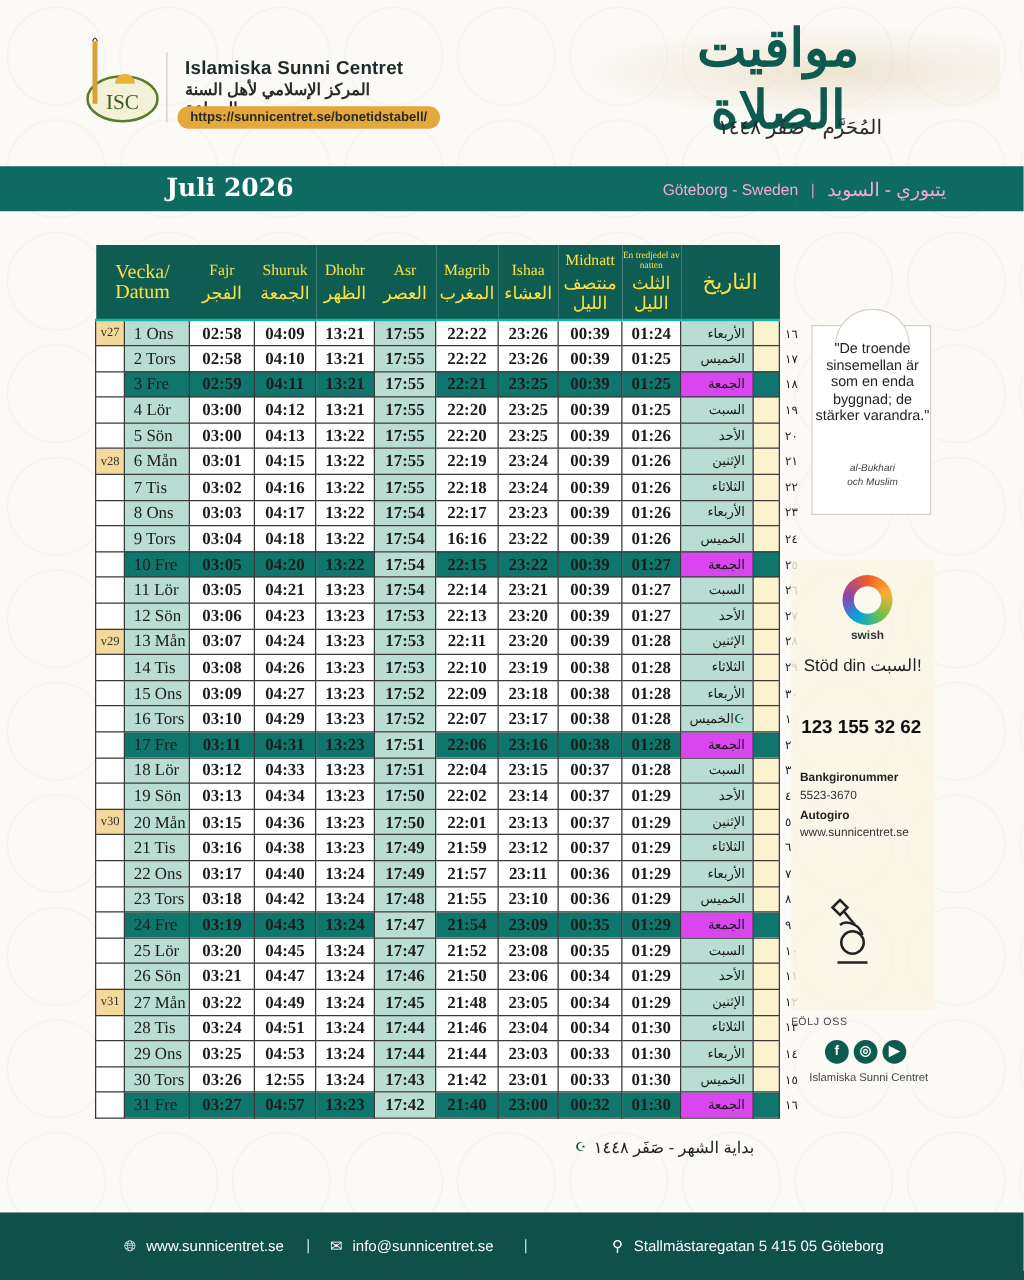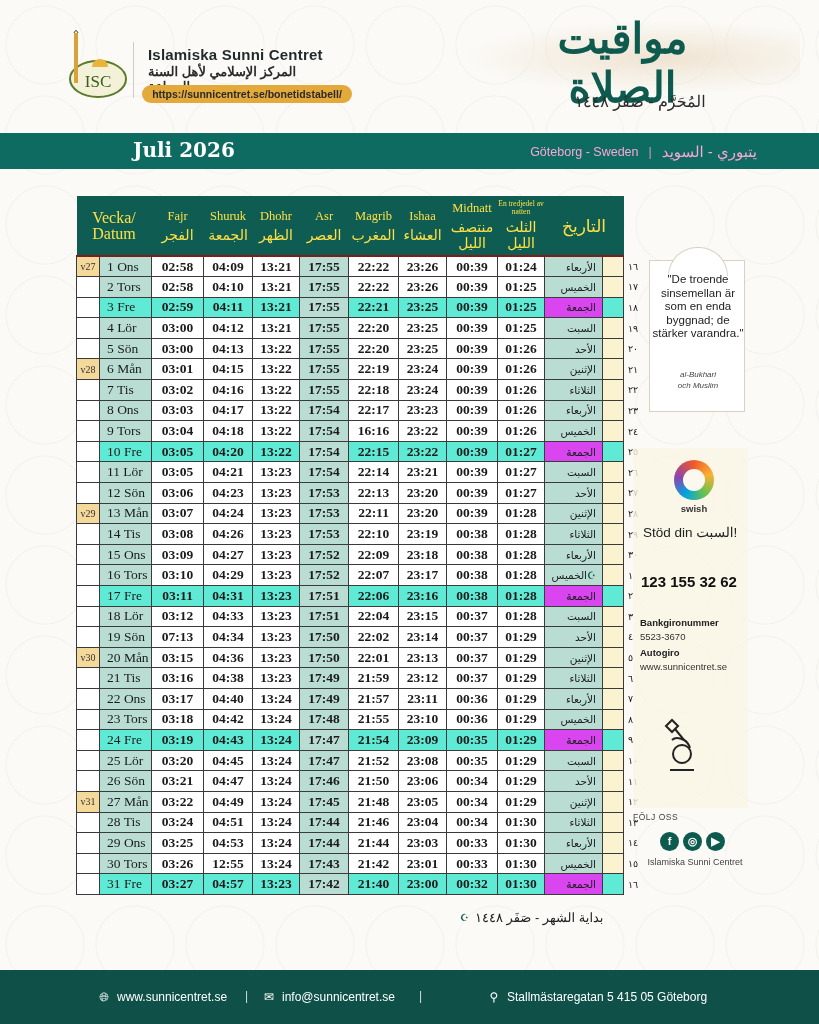--- a/index.html
+++ b/index.html
@@ -46,28 +46,28 @@
   thead th .en { display: block; font-size: 12.5px; }
   thead th .ar { display: block; font-size: 14px; margin-top: 3px; font-family: "DejaVu Sans", sans-serif; }
   thead th.vd { font-size: 16px; line-height: 16px; text-align: center; }
   thead th.third .en { font-size: 7.5px; line-height: 8px; }
   thead th.tarikh { font-size: 17px; font-family: "DejaVu Sans", sans-serif; }
   tbody td {
     border: 1px solid #3a3a3a; height: 20.6px; padding: 0;
     font-family: "Liberation Serif", serif; text-align: center;
     font-size: 13.5px; font-weight: bold; color: #1b1b1b; background: #fff;
   }
-  tbody tr:first-child td { border-top: 2px solid #7f1d1d; }
+  tbody tr:first-child td { border-top: 2px solid #14b8a6; }
   td.wk { font-size: 10px; font-weight: normal; color: #333; }
   td.wk.has { background: #f5d99a; }
   td.date { text-align: left; padding-left: 7px; font-weight: normal; font-size: 13.5px; background: #b9ddd3; }
   td.asr { background: #b9ddd3; margin-left: 16px; }
   td.dayar { background: #b9ddd3; font-family: "DejaVu Sans", sans-serif; font-weight: normal; font-size: 10.5px; text-align: right; padding-right: 6px; direction: rtl; }
   td.hnum { background: #fbf3cf; font-family: Liberation Serif, serif; font-weight: normal; font-size: 9.5px; padding-left: 25px; }
-  tr.fri td { background: #5eead4; }
+  tr.fri td { background: #0f766e; }
   tr.fri td.asr { background: #b9ddd3; }
   tr.fri td.dayar { background: #d946ef; }
   tr.fri td.wk { background: #fff; }
   .moon { color: #0d5a4e; font-size: 10px; }
 
   .note { position: absolute; left: 460px; top: 910px; font-size: 13px; color: #222; direction: rtl; display: flex; align-items: center; gap: 6px; }
 
   
   .quote-box {
     position: absolute; left: 649px; top: 260px; width: 96px; height: 152px;
@@ -434,21 +434,21 @@
           <td>22:04</td>
           <td>23:15</td>
           <td>00:37</td>
           <td>01:28</td>
           <td class="dayar"><span>السبت</span></td>
           <td class="hnum">٣</td>
         </tr>
         <tr>
           <td class="wk"></td>
           <td class="date">19 Sön</td>
-          <td>07:13</td>
+          <td>03:13</td>
           <td>04:34</td>
           <td>13:23</td>
           <td class="asr">17:50</td>
           <td>22:02</td>
           <td>23:14</td>
           <td>00:37</td>
           <td>01:29</td>
           <td class="dayar"><span>الأحد</span></td>
           <td class="hnum">٤</td>
         </tr>

